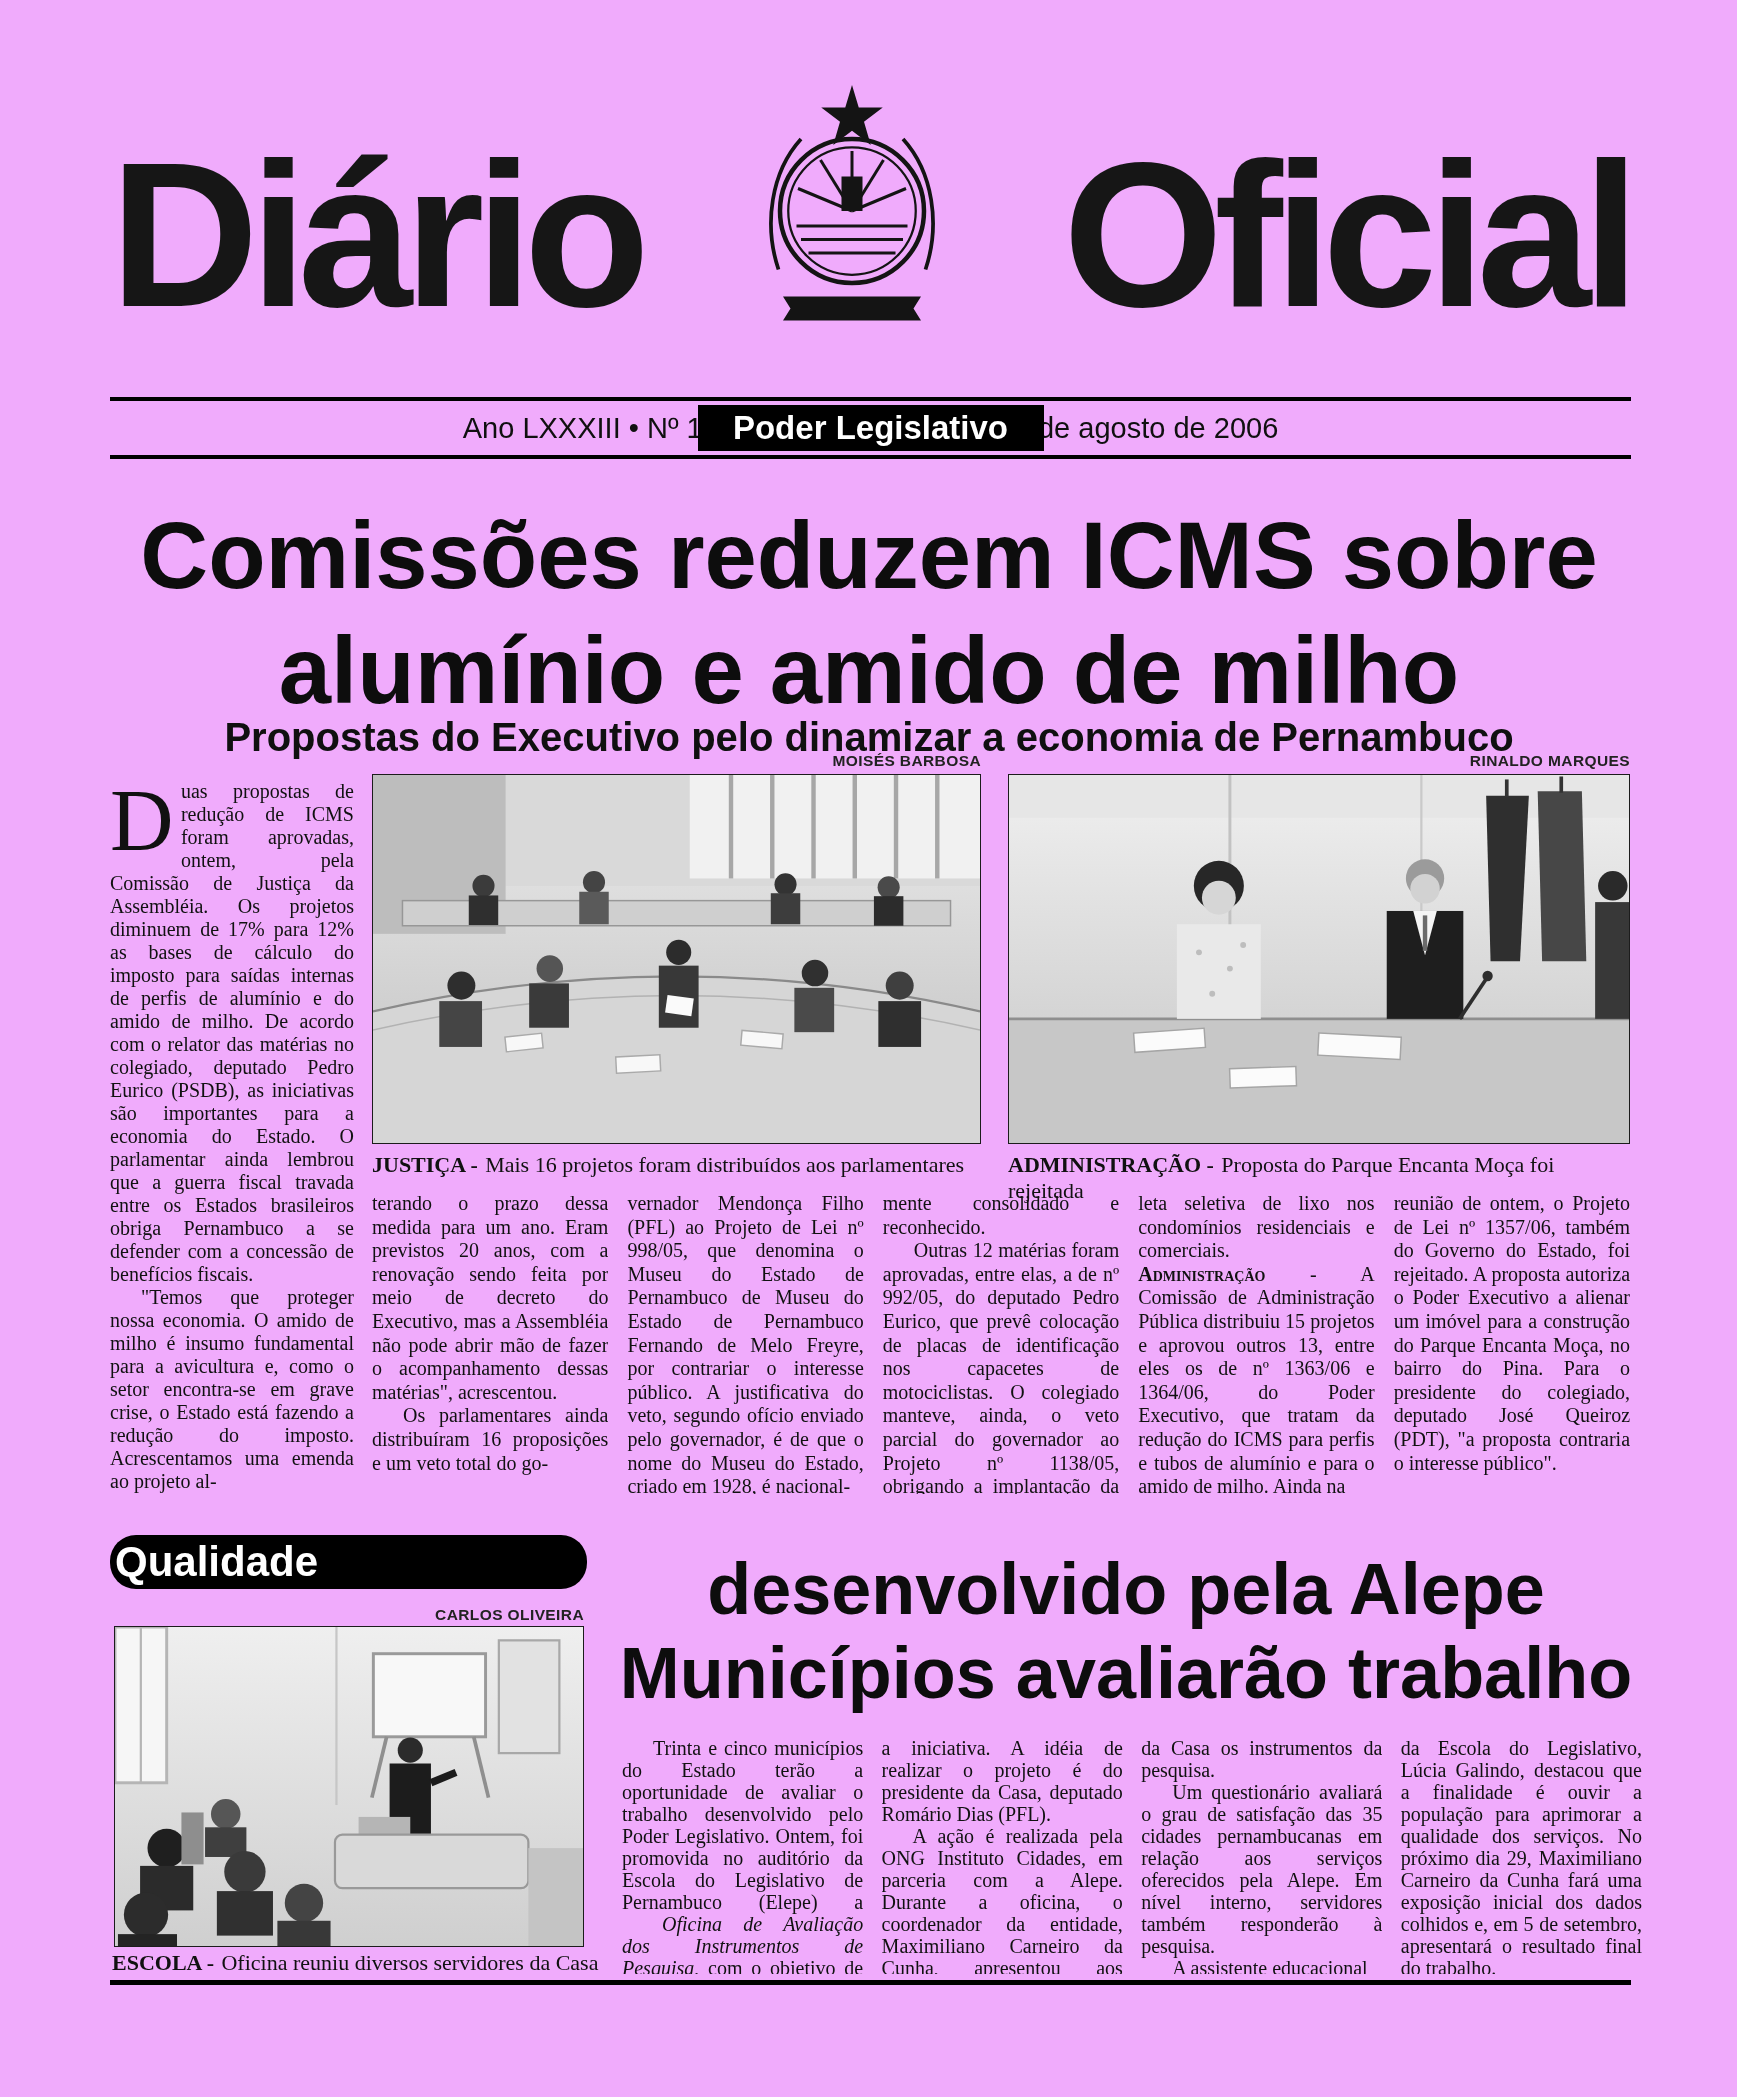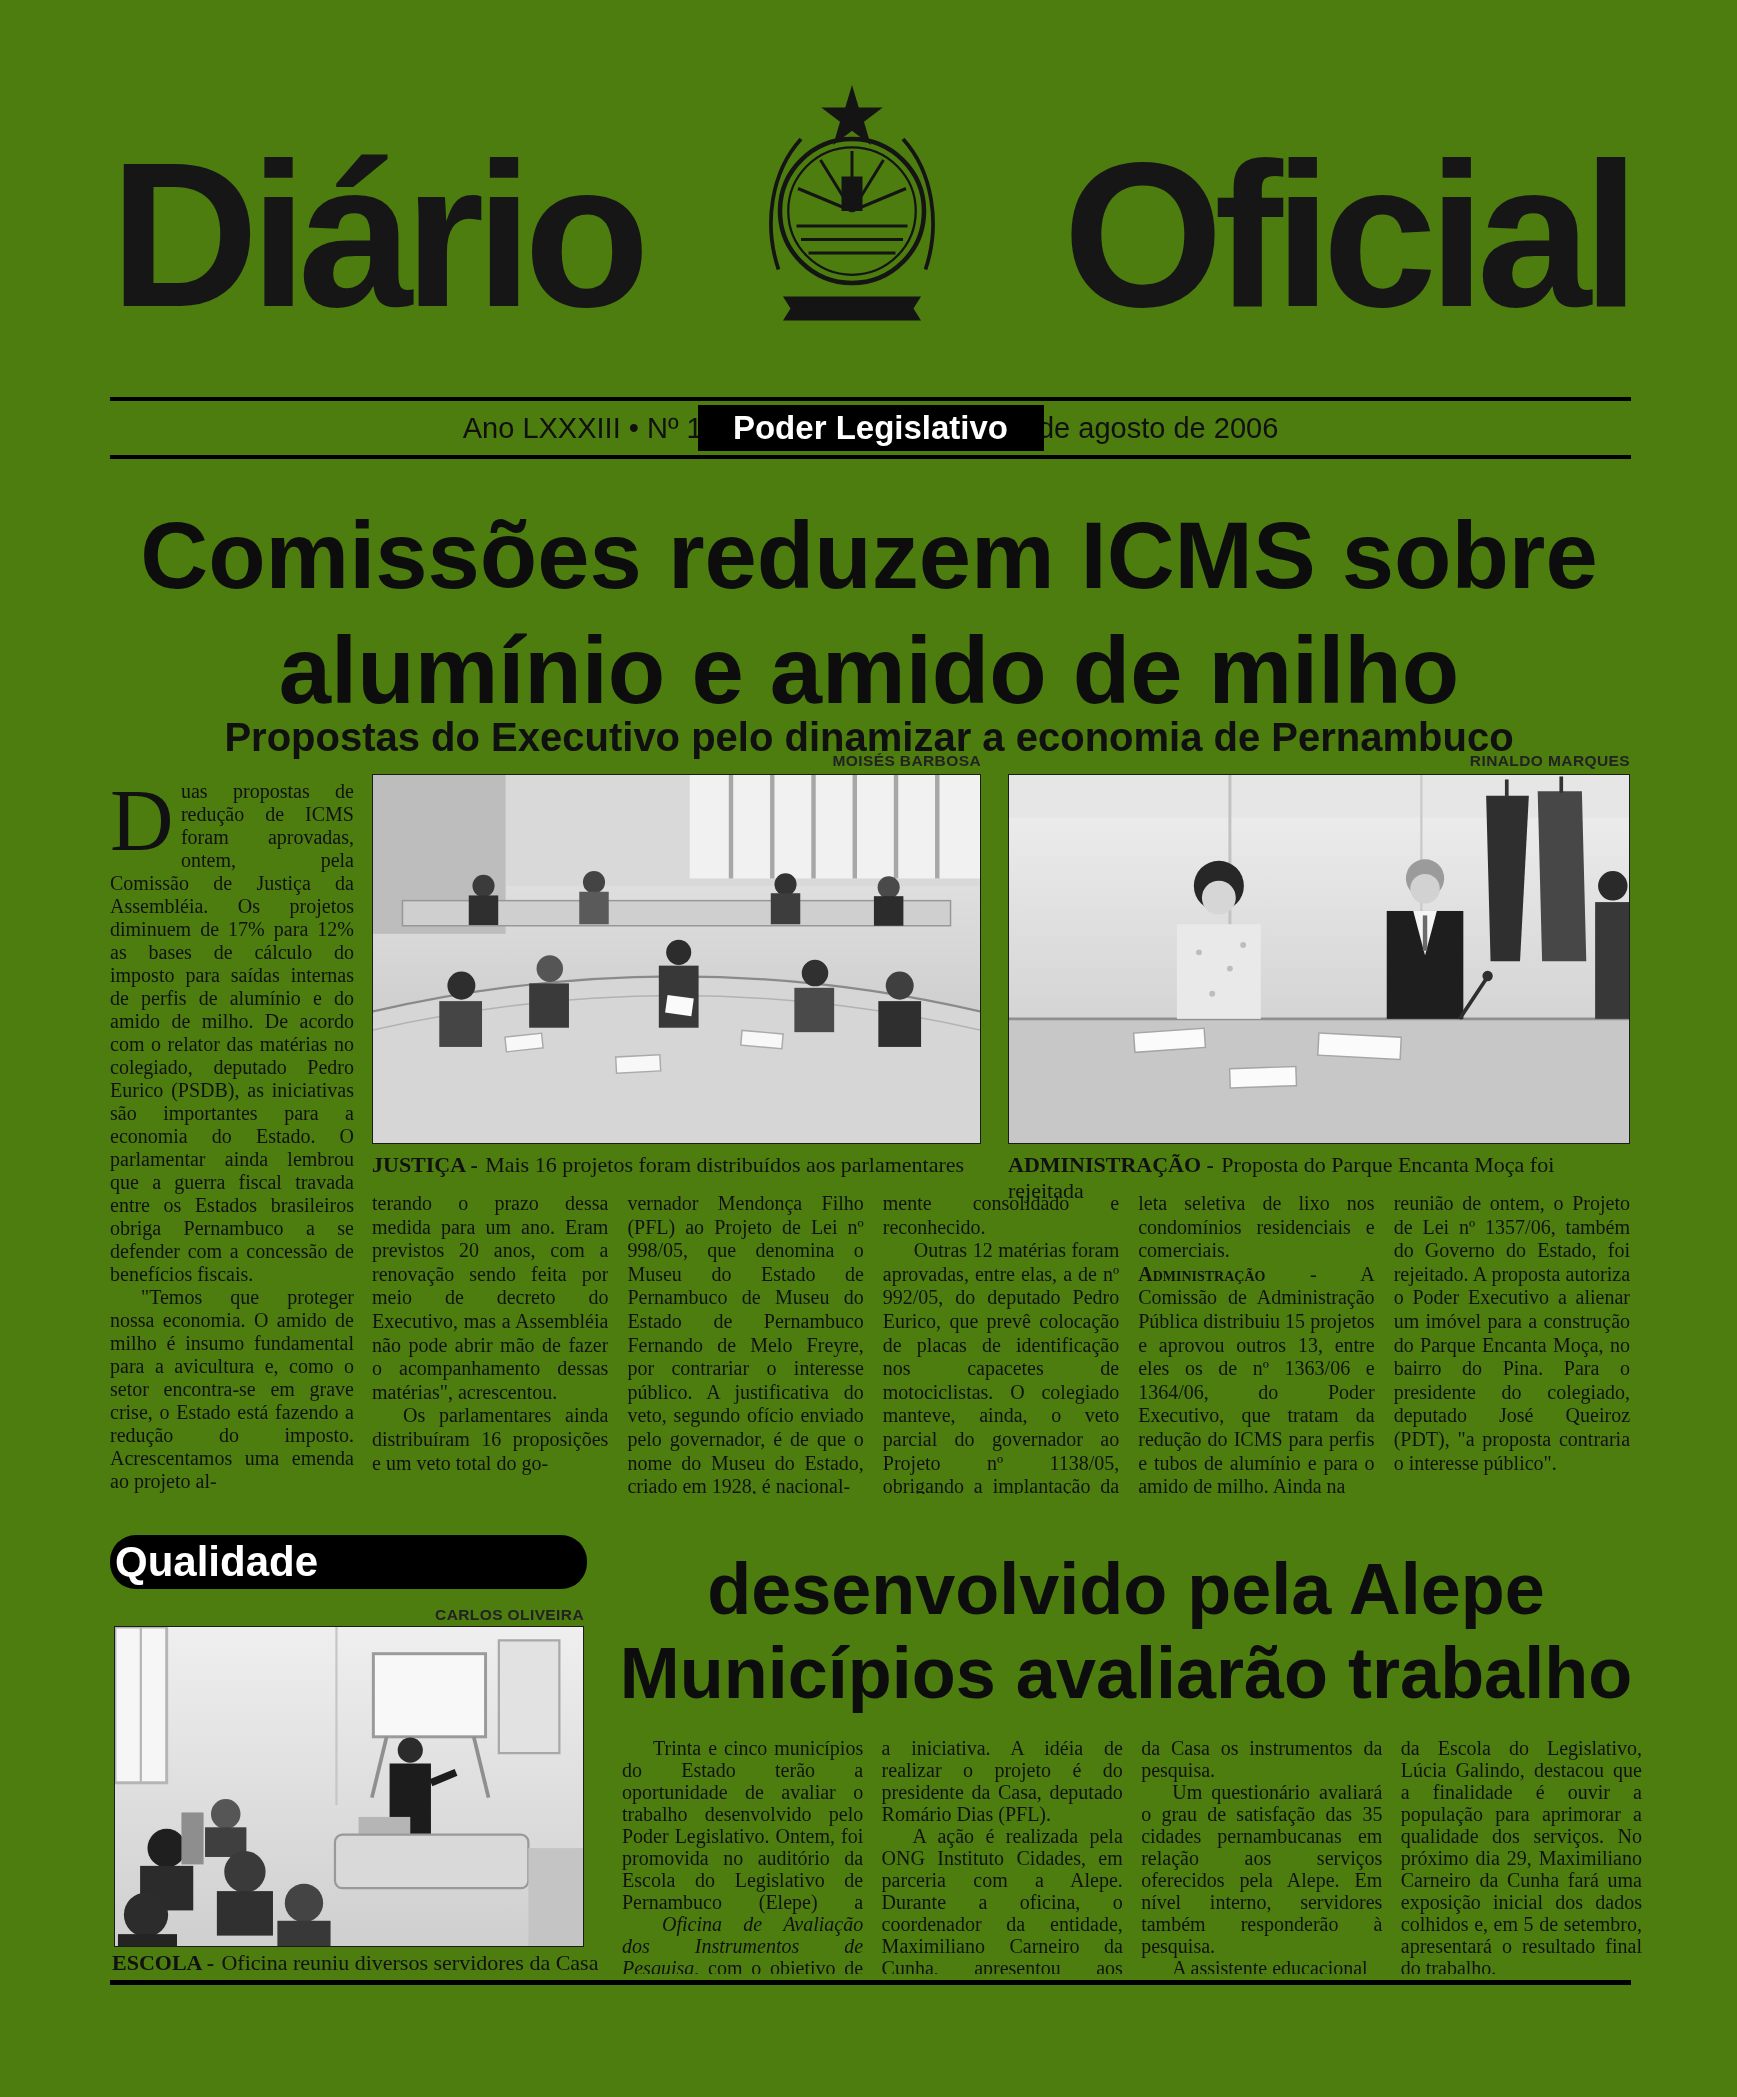--- a/index.html
+++ b/index.html
@@ -1,16 +1,16 @@
 <!DOCTYPE html>
 <html lang="pt" style="font-size:11.8px"><head>
 <meta charset="utf-8">
 <style>
   html,body{margin:0;padding:0;background:#9a9a9a;}
-  .page{position:relative;width:1738px;height:2097px;margin:0 auto;background:#4d7c0f;
+  .page{position:relative;width:1738px;height:2097px;margin:0 auto;background:#f0abfc;
         color:#101010;font-family:"Liberation Sans",sans-serif;overflow:hidden;}
 
   
   .masthead-row{position:absolute;left:110px;right:107px;top:82px;height:249px;
                 display:flex;justify-content:space-between;align-items:flex-end;}
   .masthead-title{font-weight:bold;font-size:206px;line-height:.92;letter-spacing:-8.8px;
                   white-space:nowrap;color:#161616;}
   .crest{width:180px;height:243px;align-self:flex-start;flex:0 0 auto;margin:0 7.4px;}
   .masthead-subtitle{position:absolute;left:0;width:100%;top:321px;text-align:center;
                      font-size:60px;font-weight:bold;letter-spacing:1.5px;color:#161616;}

